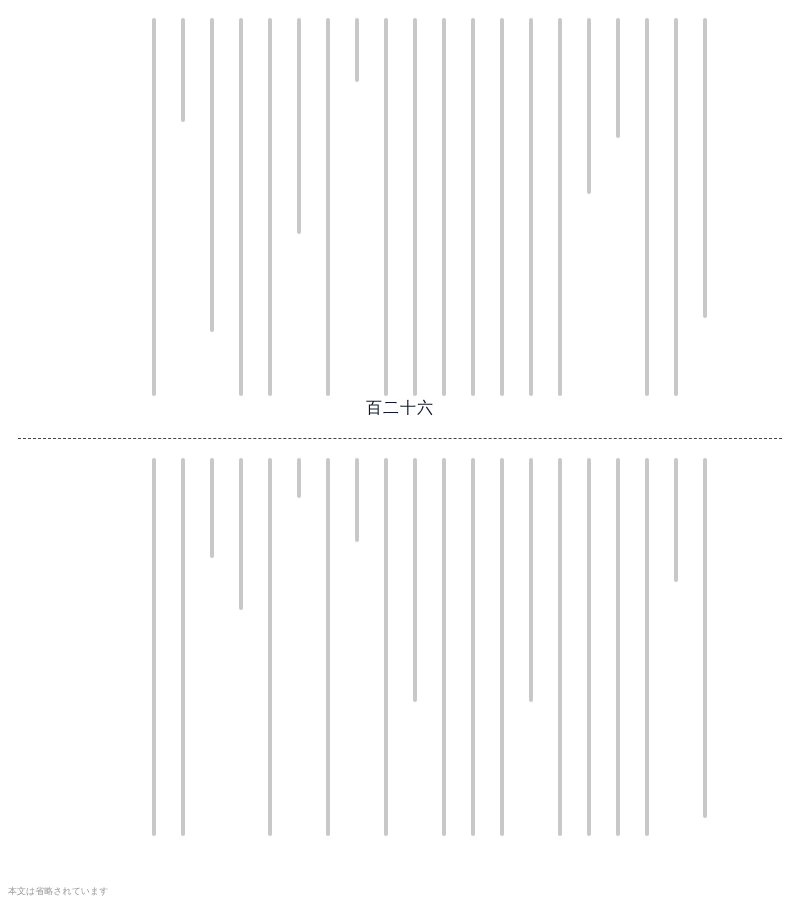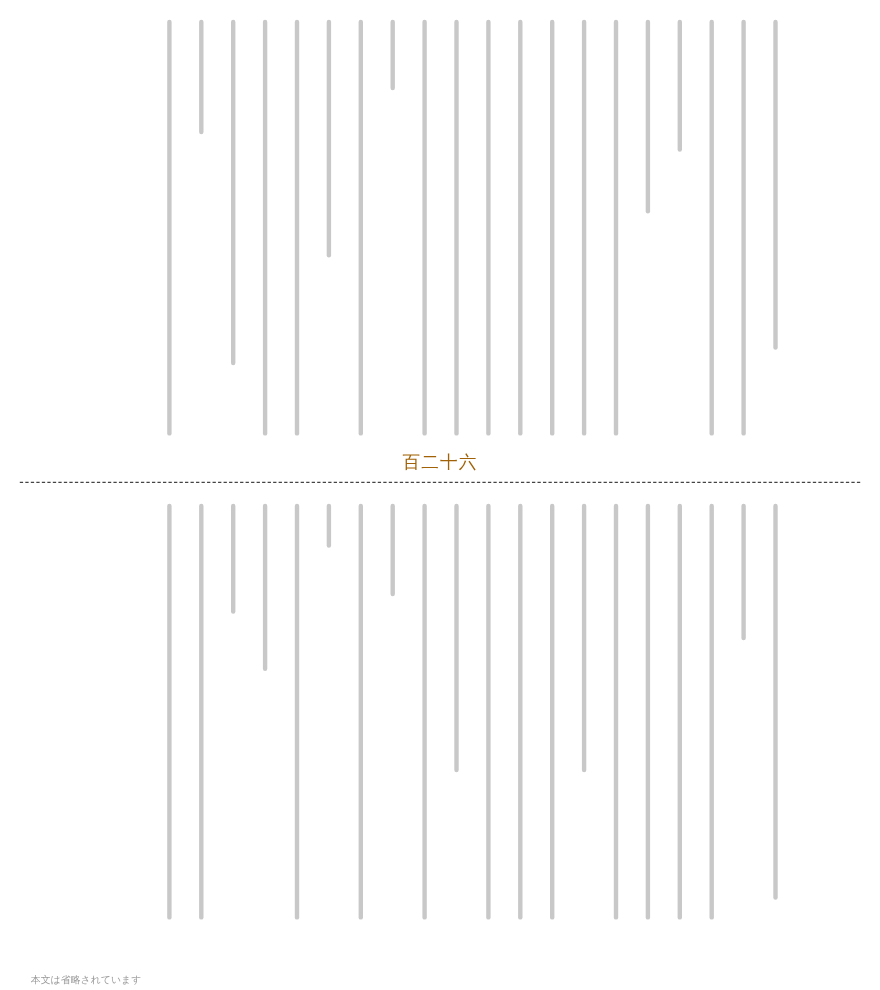--- a/index.html
+++ b/index.html
@@ -6,27 +6,27 @@
     body { width: 800px; height: 900px; position: relative; overflow: hidden;
            font-family: "DejaVu Serif", "Liberation Serif", serif; color: #222; }
     .page { position: absolute; left: 0; width: 800px; }
     .page-top { top: 0; height: 435px; }
     .page-bottom { top: 440px; height: 460px; }
     .columns { position: absolute; top: 18px; right: 82px; display: flex;
                flex-direction: row-reverse; gap: 3px; }
     .col { width: 26px; display: flex; justify-content: center; }
     .redacted { width: 4px; background: #c8c8c8; border-radius: 2px; }
     .page-number { position: absolute; left: 0; width: 800px; text-align: center;
-                   font-size: 16px; letter-spacing: 1px; color: #a16207; margin-top: 12px; }
+                   font-size: 16px; letter-spacing: 1px; color: #0f172a; }
     .page-top .page-number { top: 398px; }
     .page-bottom .page-number { top: 418px; }
     .separator { position: absolute; top: 438px; left: 18px; width: 764px;
                  border-top: 1.5px dashed #444; }
     .note { position: absolute; bottom: 2px; left: 8px; font-size: 9px; color: #999;
-            font-family: Liberation Mono, monospace; margin-left: 20px; }
+            font-family: Liberation Mono, monospace; }
   </style>
 </head>
 <body>
 
 <div class="page page-top">
   <div class="columns" id="cols-0">
       <div class="col">
         <div class="redacted" style="height: 300px;"></div>
       </div>
       <div class="col">

